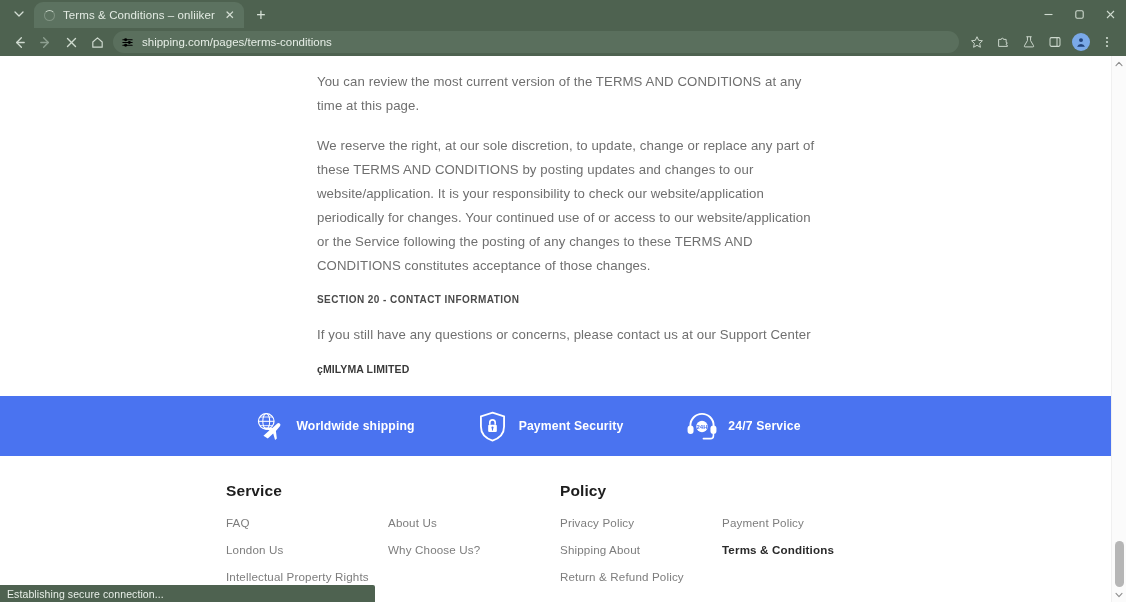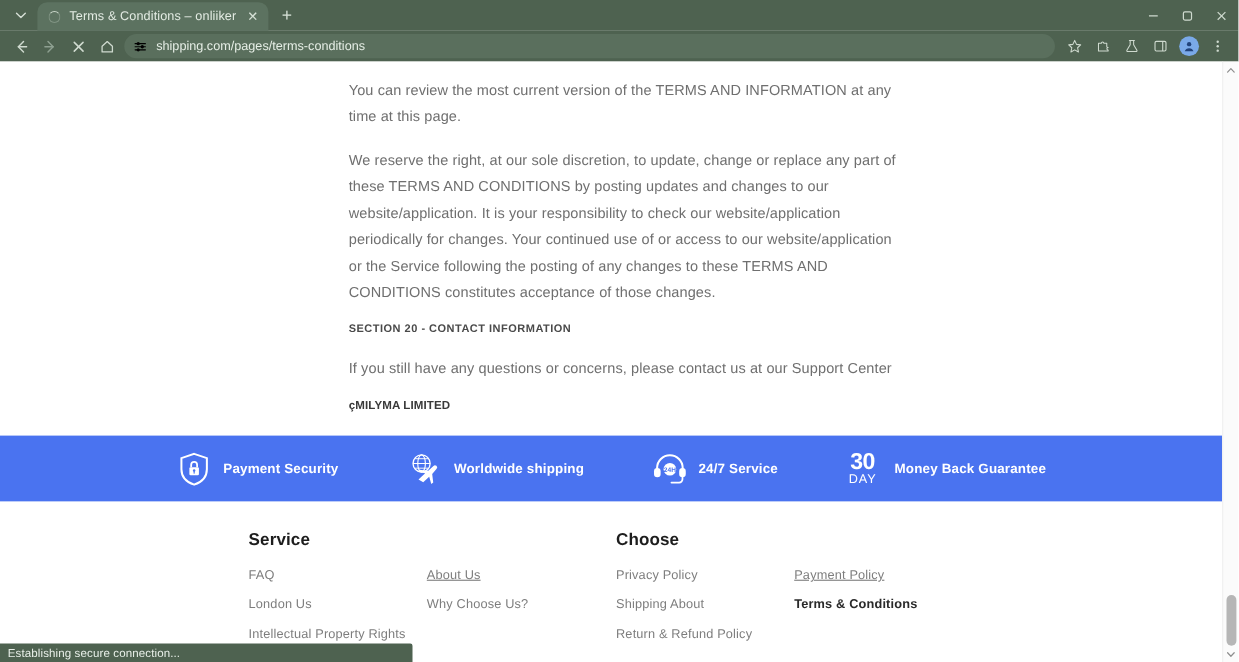--- a/index.html
+++ b/index.html
@@ -241,21 +241,21 @@
   .fhead.spacer { visibility: hidden; }
   .flink {
     display: block;
     font-size: 11.6px;
     color: #7d7d7d;
     margin-bottom: 14px;
     letter-spacing: 0.15px;
     white-space: nowrap;
   }
   .flink.active { color: #2a2a2a; font-weight: bold; }
-  .flink.offset { margin-top: 2px; text-decoration: underline; }
+  .flink.offset { margin-top: 2px; }
 
   
   .vscroll {
     position: absolute;
     right: 0; top: 0;
     width: 15px;
     height: 546px;
     background: #fbfbfb;
     border-left: 1px solid #f0f0f0;
   }
@@ -410,98 +410,91 @@
           </svg>
       </div>
     </div>
   </div>
 
   <div class="viewport">
     <div class="page">
 
       <div class="content">
         <div class="content-inner">
-          <p class="para">You can review the most current version of the TERMS AND INFORMATION at any time at this page.</p>
+          <p class="para">You can review the most current version of the TERMS AND CONDITIONS at any time at this page.</p>
           <p class="para">We reserve the right, at our sole discretion, to update, change or replace any part of these TERMS AND CONDITIONS by posting updates and changes to our website/application. It is your responsibility to check our website/application periodically for changes. Your continued use of or access to our website/application or the Service following the posting of any changes to these TERMS AND CONDITIONS constitutes acceptance of those changes.</p>
           <h3 class="sec-head">SECTION 20 - CONTACT INFORMATION</h3>
           <p class="para">If you still have any questions or concerns, please contact us at our Support Center</p>
           <div class="company">çMILYMA LIMITED</div>
         </div>
       </div>
 
       <div class="banner">
-
-        <div class="bitem" style="margin-right:62px;">
-          <span class="bicon">
-            <svg width="27" height="31" viewBox="0 0 28 32">
-              <path d="M14 1.6 L26 5.6 V16 C26 23.6 20.6 28.4 14 30.6 C7.4 28.4 2 23.6 2 16 V5.6 Z" stroke="#fff" stroke-width="1.9" fill="none"></path>
-              <rect x="9.5" y="14.2" width="9" height="7.6" rx="1.2" fill="#fff"></rect>
-              <path d="M11.2 14.2 V11.9 A2.8 2.8 0 0 1 16.8 11.9 V14.2" stroke="#fff" stroke-width="1.7" fill="none"></path>
-              <circle cx="14" cy="17.2" r="1.15" fill="#4a73f0"></circle>
-              <rect x="13.45" y="17.4" width="1.1" height="2.8" fill="#4a73f0"></rect>
-            </svg>
-          </span>
-          <span class="blabel">Payment Security</span>
-        </div>
 
         <div class="bitem" style="margin-right:61px;">
           <span class="bicon">
             <svg width="32" height="30" viewBox="0 0 34 32">
               <circle cx="13" cy="11" r="8.3" stroke="#fff" stroke-width="1.3" fill="none"></circle>
               <ellipse cx="13" cy="11" rx="3.7" ry="8.3" stroke="#fff" stroke-width="1.1" fill="none"></ellipse>
               <line x1="4.7" y1="11" x2="21.3" y2="11" stroke="#fff" stroke-width="1.1"></line>
               <line x1="6.2" y1="6.4" x2="19.8" y2="6.4" stroke="#fff" stroke-width="0.9"></line>
               <line x1="6.2" y1="15.6" x2="19.8" y2="15.6" stroke="#fff" stroke-width="0.9"></line>
               <path d="M10 26.5 L16.5 20.5 L9 19 L11 17.2 L19.5 18 L24.5 13.5 A2 2 0 0 1 27.6 16.2 L23.3 21.3 L24.3 29.4 L22.4 31 L20.4 24 L14.6 29.3 Z" fill="#fff"></path>
             </svg>
           </span>
           <span class="blabel">Worldwide shipping</span>
         </div>
 
+        <div class="bitem" style="margin-right:62px;">
+          <span class="bicon">
+            <svg width="27" height="31" viewBox="0 0 28 32">
+              <path d="M14 1.6 L26 5.6 V16 C26 23.6 20.6 28.4 14 30.6 C7.4 28.4 2 23.6 2 16 V5.6 Z" stroke="#fff" stroke-width="1.9" fill="none"></path>
+              <rect x="9.5" y="14.2" width="9" height="7.6" rx="1.2" fill="#fff"></rect>
+              <path d="M11.2 14.2 V11.9 A2.8 2.8 0 0 1 16.8 11.9 V14.2" stroke="#fff" stroke-width="1.7" fill="none"></path>
+              <circle cx="14" cy="17.2" r="1.15" fill="#4a73f0"></circle>
+              <rect x="13.45" y="17.4" width="1.1" height="2.8" fill="#4a73f0"></rect>
+            </svg>
+          </span>
+          <span class="blabel">Payment Security</span>
+        </div>
+
         <div class="bitem" style="margin-right:57px;">
           <span class="bicon">
             <svg width="32" height="30" viewBox="0 0 34 32">
               <path d="M4.6 18 V15.4 A12.4 12.4 0 0 1 29.4 15.4 V18" stroke="#fff" stroke-width="2" fill="none" stroke-linecap="round"></path>
               <rect x="1.6" y="15.5" width="6.4" height="9" rx="3.2" fill="#fff"></rect>
               <rect x="26" y="15.5" width="6.4" height="9" rx="3.2" fill="#fff"></rect>
               <path d="M29.2 24.5 V26.3 A3.2 3.2 0 0 1 26 29.5 H18.5" stroke="#fff" stroke-width="1.7" fill="none" stroke-linecap="round"></path>
               <circle cx="17" cy="16.6" r="6.1" fill="#fff"></circle>
               <text x="17" y="19.4" font-family="Liberation Sans, sans-serif" font-size="6.4" font-weight="bold" fill="#4a73f0" text-anchor="middle">24H</text>
             </svg>
           </span>
           <span class="blabel">24/7 Service</span>
         </div>
 
-        <div class="bitem">
-          <span class="bicon b-30day" style="width:40px;">
-            <span class="n30">30</span>
-            <span class="nday">DAY</span>
-          </span>
-          <span class="blabel">Money Back Guarantee</span>
-        </div>
       </div>
 
       <div class="footer">
         <div class="foot-grid">
 
           <div class="fcol">
             <div class="fhead">Service</div>
             <a class="flink">FAQ</a>
             <a class="flink">London Us</a>
             <a class="flink">Intellectual Property Rights</a>
           </div>
 
           <div class="fcol wide">
             <div class="fhead spacer">&nbsp;</div>
             <a class="flink offset">About Us</a>
             <a class="flink">Why Choose Us?</a>
           </div>
 
           <div class="fcol">
-            <div class="fhead">Choose</div>
+            <div class="fhead">Policy</div>
             <a class="flink">Privacy Policy</a>
             <a class="flink">Shipping About</a>
             <a class="flink">Return &amp; Refund Policy</a>
           </div>
 
           <div class="fcol">
             <div class="fhead spacer">&nbsp;</div>
             <a class="flink offset">Payment Policy</a>
             <a class="flink active">Terms &amp; Conditions</a>
           </div>

